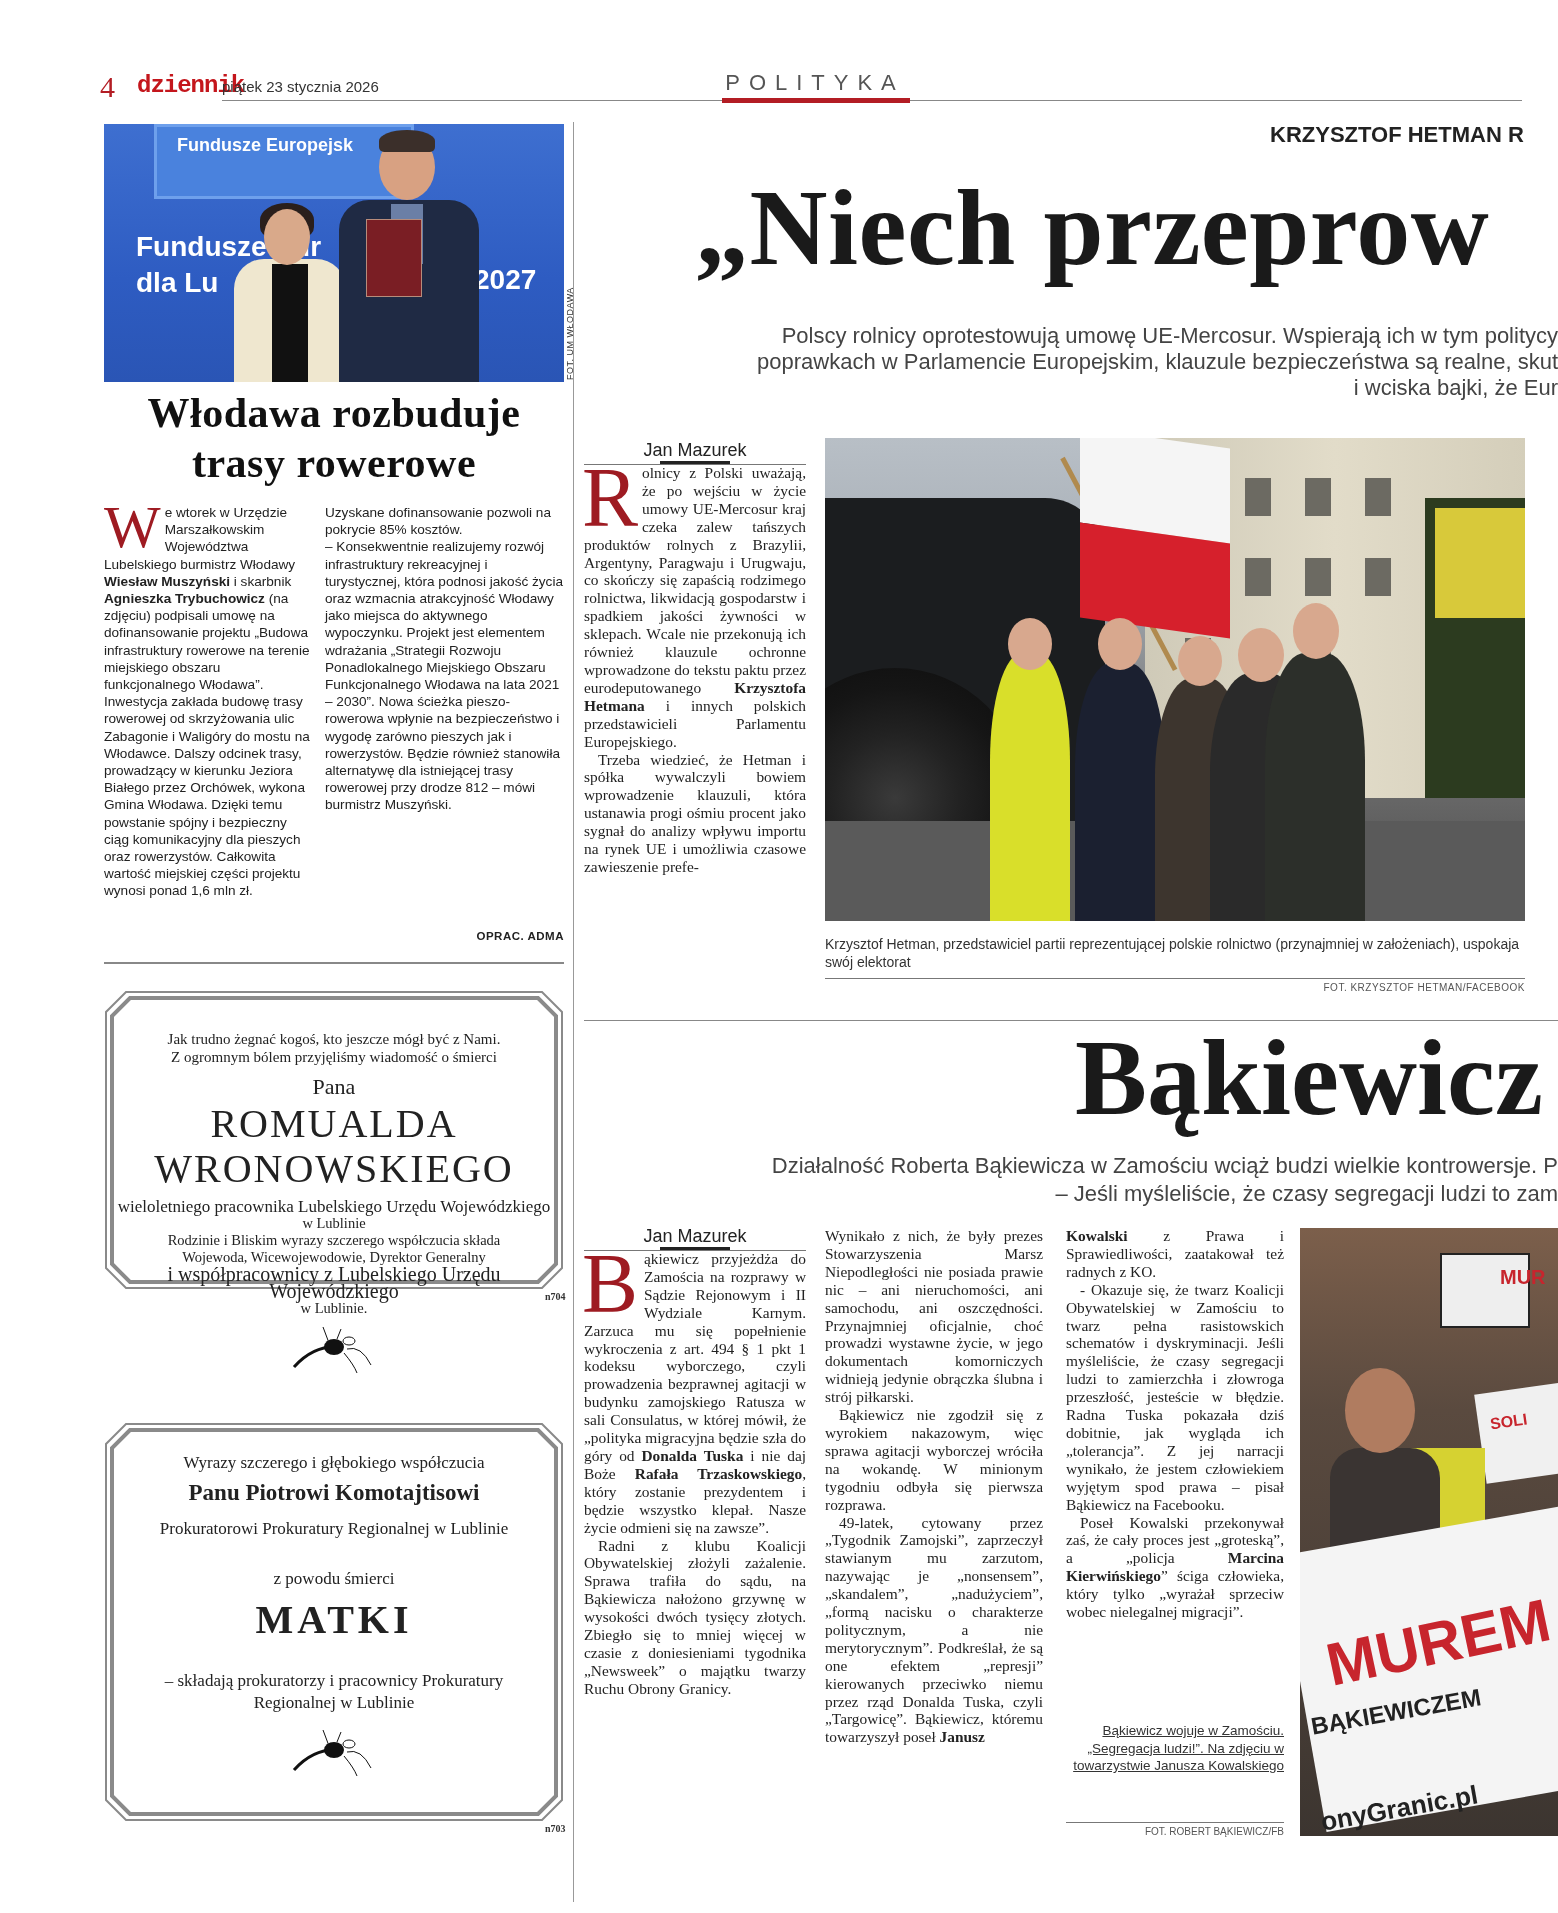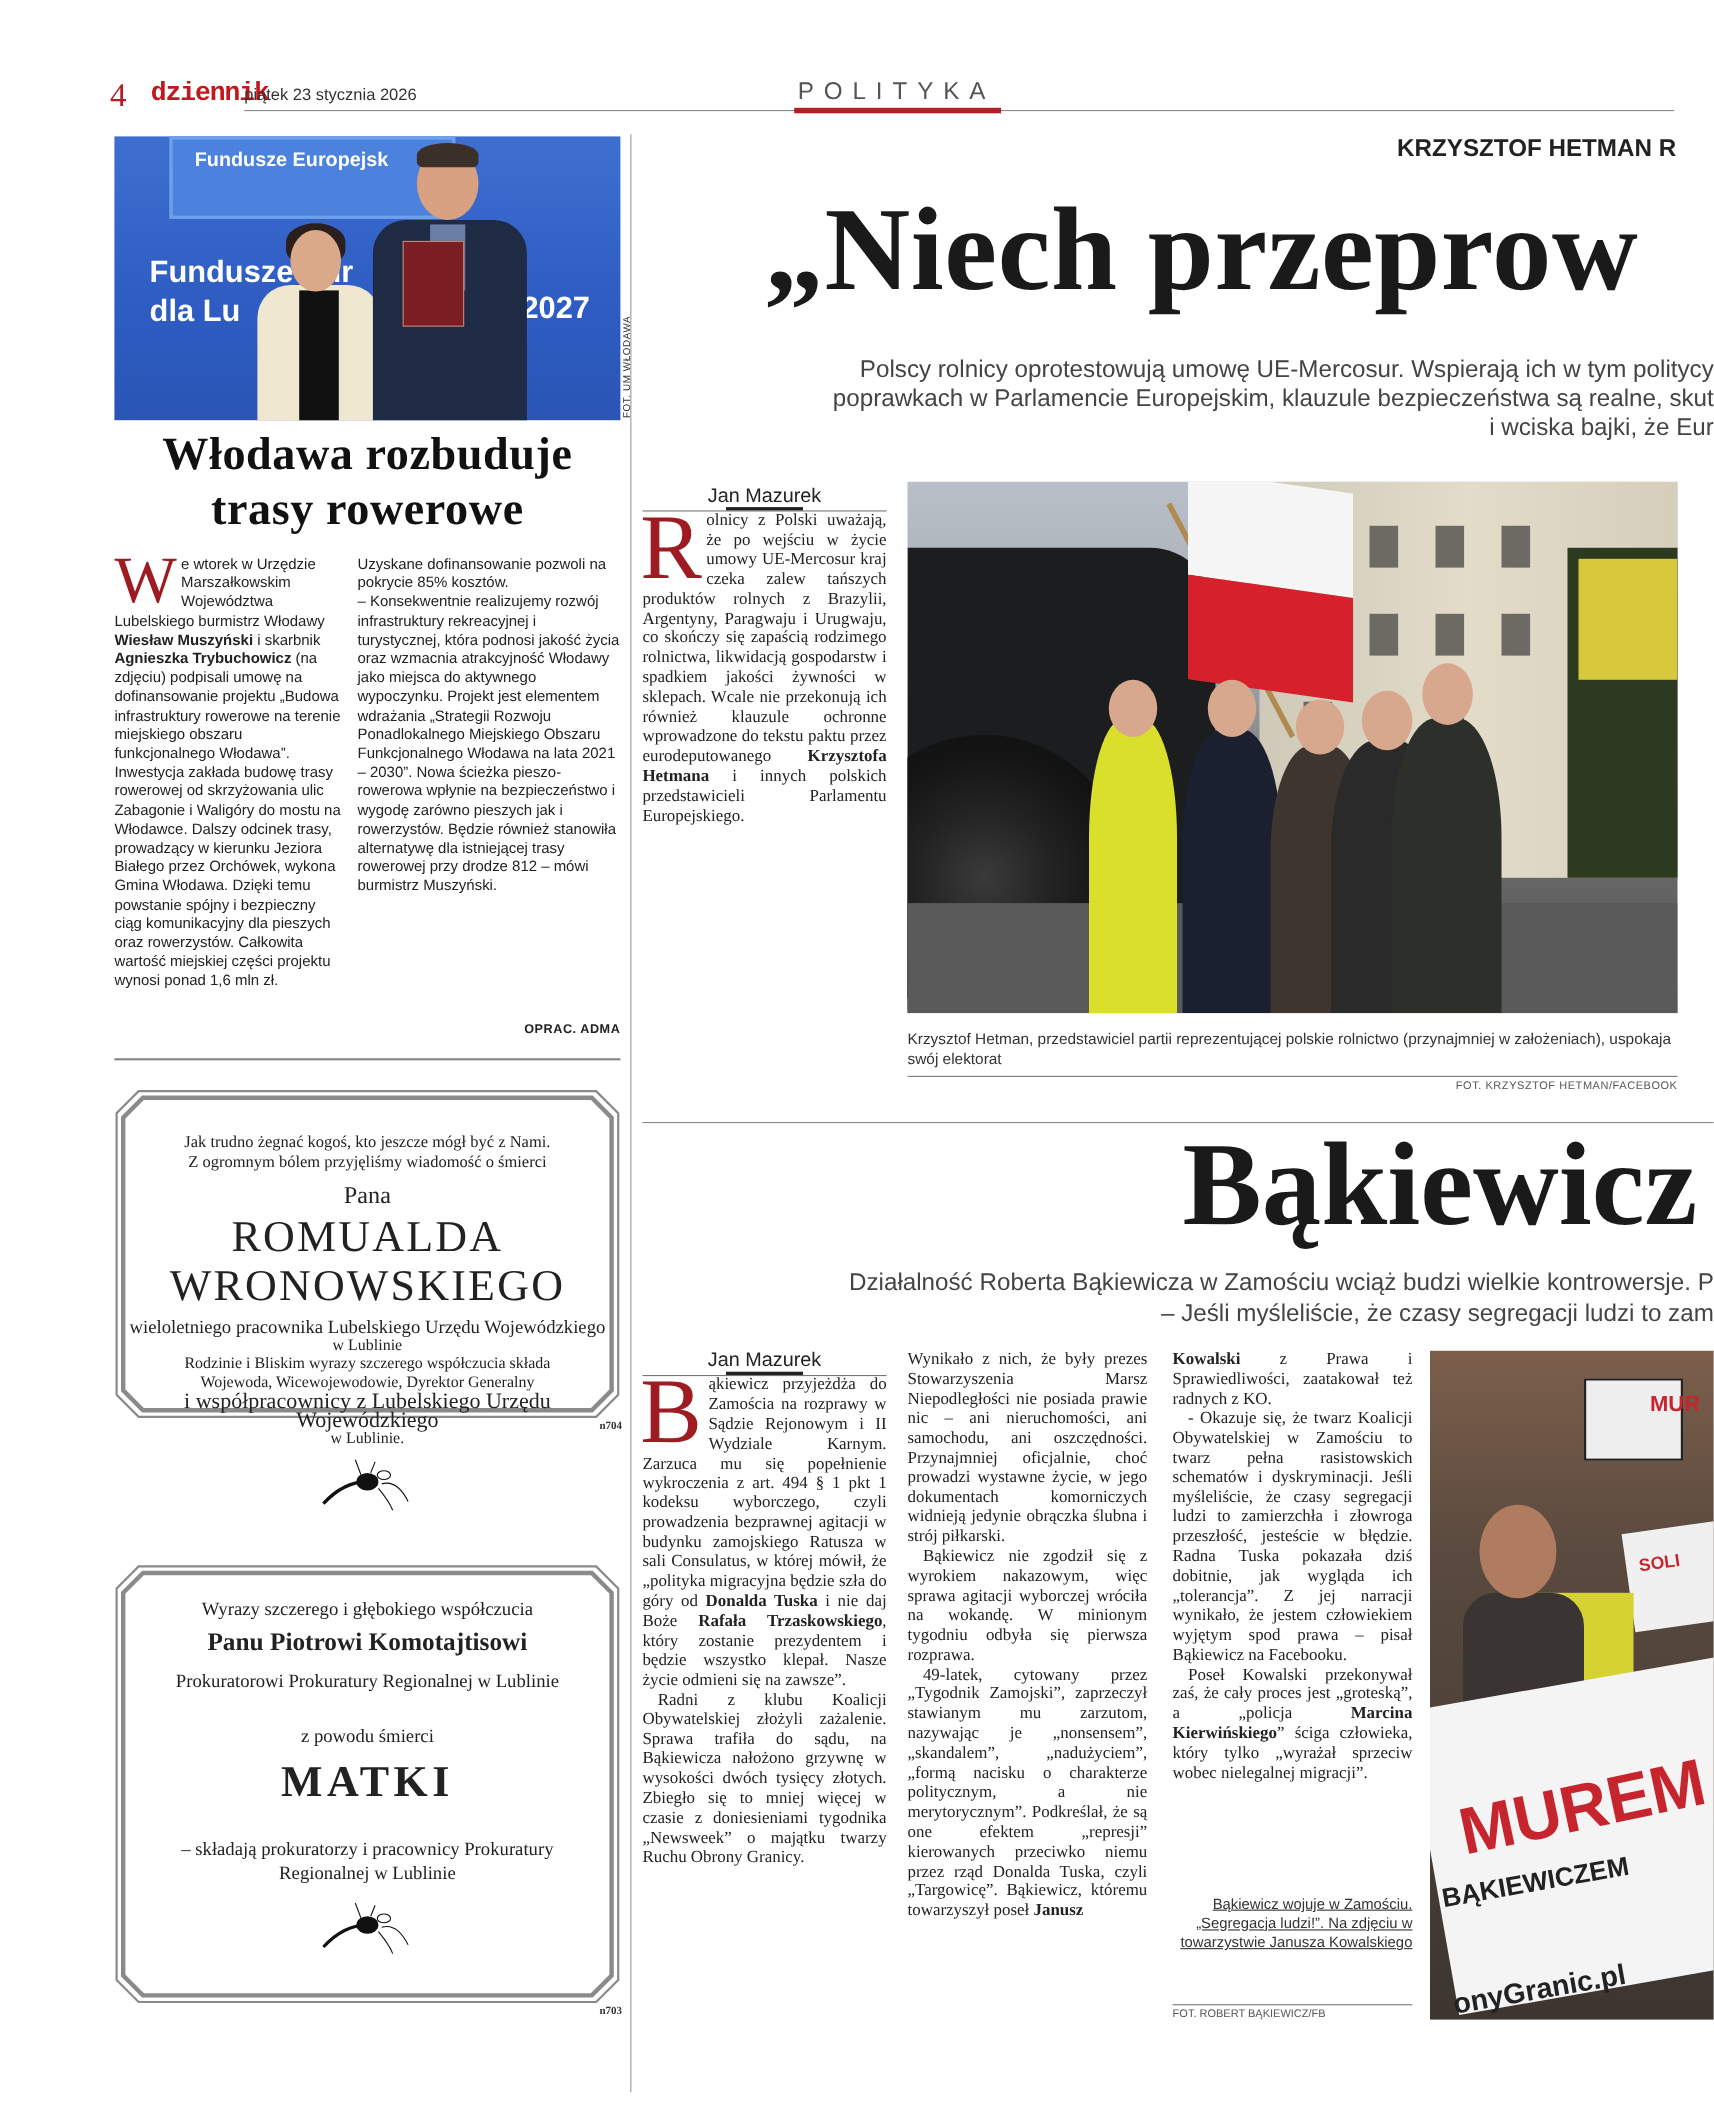--- a/index.html
+++ b/index.html
@@ -87,21 +87,21 @@
   .rule-mid { left: 584px; top: 1020px; width: 974px; height: 1px; background: #888; }
   .headline2 { left: 1075px; top: 1018px; font-family: "Liberation Serif", serif; font-weight: bold; font-size: 108px; line-height: 120px; color: #1a1a1a; white-space: nowrap; }
   .deck2 { left: 640px; top: 1152px; width: 960px; text-align: right; font-family: "Liberation Sans", sans-serif; font-size: 22px; line-height: 28px; color: #444; white-space: nowrap; padding-right: 42px; }
   .byline2 { left: 584px; top: 1226px; width: 222px; }
   .a2-col1 { left: 584px; top: 1250px; width: 222px; }
   .a2-col2 { left: 825px; top: 1227px; width: 218px; }
   .a2-col3 { left: 1066px; top: 1227px; width: 218px; }
   .dropcap-b { float: left; font-family: "Liberation Serif", serif; font-size: 84px; line-height: 64px; color: #9e1b22; margin: 2px 6px 0 -2px; }
   .caption2 { left: 1066px; top: 1722px; width: 218px; text-align: right; font-family: "Liberation Sans", sans-serif; font-size: 13.5px; line-height: 17.5px; color: #333; text-decoration: underline; }
   .cap-rule2 { left: 1066px; top: 1822px; width: 218px; height: 1px; background: #777; }
-  .credit2 { left: 1066px; top: 1826px; width: 218px; font-family: "Liberation Sans", sans-serif; font-size: 10px; color: #555; }
+  .credit2 { left: 1066px; top: 1826px; width: 218px; text-align: right; font-family: "Liberation Sans", sans-serif; font-size: 10px; color: #555; }
 
   .photo2 { left: 1300px; top: 1228px; width: 258px; height: 608px; overflow: hidden; background: linear-gradient(180deg, #7c5f4b 0%, #5a4a3f 30%, #3c3530 100%); }
   .photo2 .banner { position: absolute; left: 0; top: 300px; width: 300px; height: 280px; background: #f4f4f4; transform: rotate(-10deg); }
   .photo2 .murem { position: absolute; left: 25px; top: 380px; font-family: "Liberation Sans", sans-serif; font-weight: bold; font-size: 60px; color: #c7252d; transform: rotate(-12deg); }
   .photo2 .bak { position: absolute; left: 10px; top: 470px; font-family: "Liberation Sans", sans-serif; font-weight: bold; font-size: 24px; color: #222; transform: rotate(-10deg); }
   .photo2 .granic { position: absolute; left: 20px; top: 565px; font-family: "Liberation Sans", sans-serif; font-weight: bold; font-size: 26px; color: #222; transform: rotate(-10deg); }
   .photo2 .man { position: absolute; left: 30px; top: 140px; width: 100px; height: 180px; }
   .photo2 .man .h { position: absolute; left: 15px; top: 0; width: 70px; height: 85px; border-radius: 50%; background: #b07c60; }
   .photo2 .man .b { position: absolute; left: 0; top: 80px; width: 110px; height: 140px; background: #3a3432; border-radius: 30px 30px 0 0; }
   .photo2 .poster { position: absolute; left: 140px; top: 25px; width: 90px; height: 75px; background: #eee; border: 2px solid #222; }
@@ -223,20 +223,21 @@
   <span class="deck1-row">i wciska bajki, że Eur</span>
 </div>
 
 <div class="byline byline1">
   <span>Jan Mazurek</span>
   <span class="bar"></span>
 </div>
 <div class="abs body-serif a1-col">
   <span class="dropcap-r">R</span>
   <span>olnicy z Polski uważają, że po wejściu w życie umowy UE-Mercosur kraj czeka zalew tańszych produktów rolnych z Brazylii, Argentyny, Paragwaju i Urugwaju, co skończy się zapaścią rodzimego rolnictwa, likwidacją gospodarstw i spadkiem jakości żywności w sklepach. Wcale nie przekonują ich również klauzule ochronne wprowadzone do tekstu paktu przez eurodeputowanego </span><b>Krzysztofa Hetmana</b><span> i innych polskich przedstawicieli Parlamentu Europejskiego.</span>
+  <span class="ind">Trzeba wiedzieć, że Hetman i spółka wywalczyli bowiem wprowadzenie klauzuli, która ustanawia progi ośmiu procent jako sygnał do analizy wpływu importu na rynek UE i umożliwia czasowe zawieszenie prefe-</span>
 </div>
 
 <div class="abs photo1">
   <div class="building">
     <div class="win" style="left:40px; top:40px;"></div>
       <div class="win" style="left:100px; top:40px;"></div>
       <div class="win" style="left:160px; top:40px;"></div>
       <div class="win" style="left:220px; top:40px;"></div>
     <div class="win" style="left:40px; top:120px;"></div>
       <div class="win" style="left:100px; top:120px;"></div>

